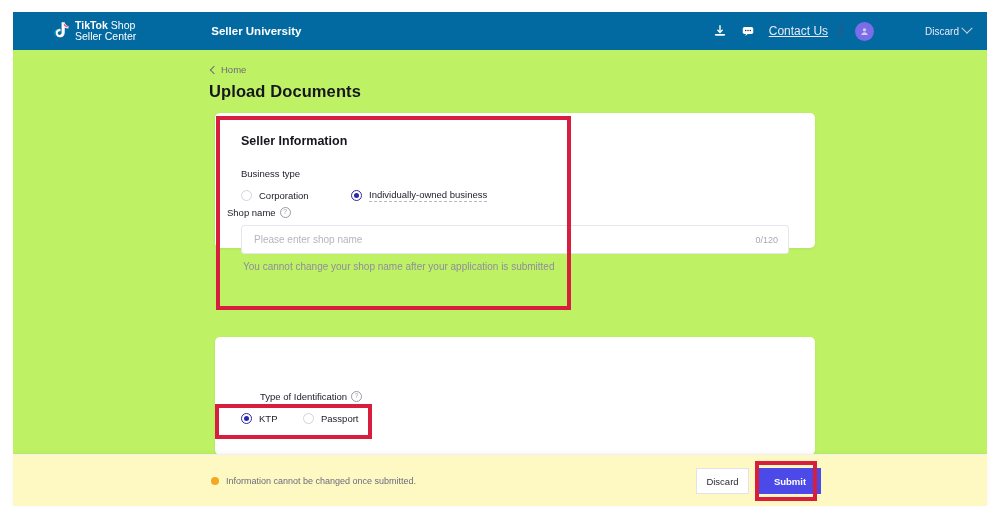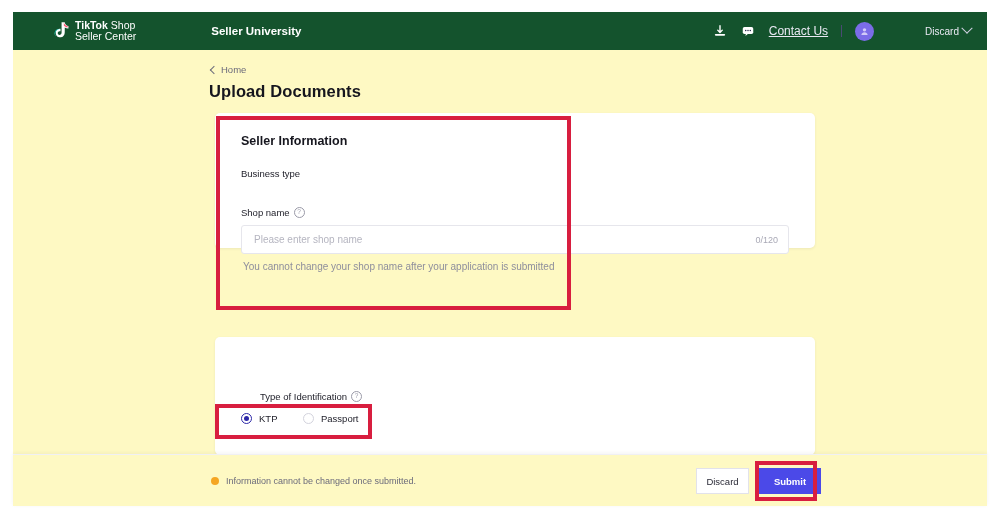--- a/index.html
+++ b/index.html
@@ -21,21 +21,21 @@
     left: 0; top: 0;
     width: 1000px; height: 525px;
     background: #ffffff;
   }
 
   
   .navbar {
     position: absolute;
     left: 13px; top: 12px;
     width: 974px; height: 38px;
-    background: #14532d;
+    background: #0369a1;
     display: flex;
     align-items: center;
     box-sizing: border-box;
     padding: 0 16px 0 40px;
   }
   .brand {
     display: flex;
     align-items: center;
     gap: 5px;
   }
@@ -95,21 +95,21 @@
     border-right: 1.2px solid #cfcfe0;
     border-bottom: 1.2px solid #cfcfe0;
     transform: rotate(45deg) translate(-2px,-2px);
   }
 
   
   .page {
     position: absolute;
     left: 13px; top: 50px;
     width: 974px; height: 404px;
-    background: #fef9c3;
+    background: #bef264;
     overflow: hidden;
   }
   .breadcrumb {
     position: absolute;
     left: 198px; top: 14px;
     font-size: 9.5px;
     color: #6b6b7b;
     display: flex; align-items: center; gap: 4px;
   }
   .bc-arrow {
@@ -355,22 +355,32 @@
 
     <div class="page-title">Upload Documents</div>
 
     <div class="card" id="card-seller">
       <div class="card-title">Seller Information</div>
 
       <div class="field-label" style="left:26px; top:55px;">
         <span>Business type</span>
       </div>
 
-
-      <div class="field-label" style="left:26px; top:94px;">
+      <div class="radio-row" style="left:26px; top:76px;">
+        <div class="radio-opt" style="width:110px;">
+          <span class="radio"></span>
+          <span class="radio-label">Corporation</span>
+        </div>
+        <div class="radio-opt">
+          <span class="radio checked"></span>
+          <span class="radio-label dotted">Individually-owned business</span>
+        </div>
+      </div>
+
+      <div class="field-label" style="left:12px; top:94px;">
         <span>Shop name</span>
         <span class="help-icon">?</span>
       </div>
 
       <div class="input-wrap">
         <input type="text" placeholder="Please enter shop name" style="">
         <span class="counter">0/120</span>
       </div>
 
       <div class="hint">You cannot change your shop name after your application is submitted</div>

